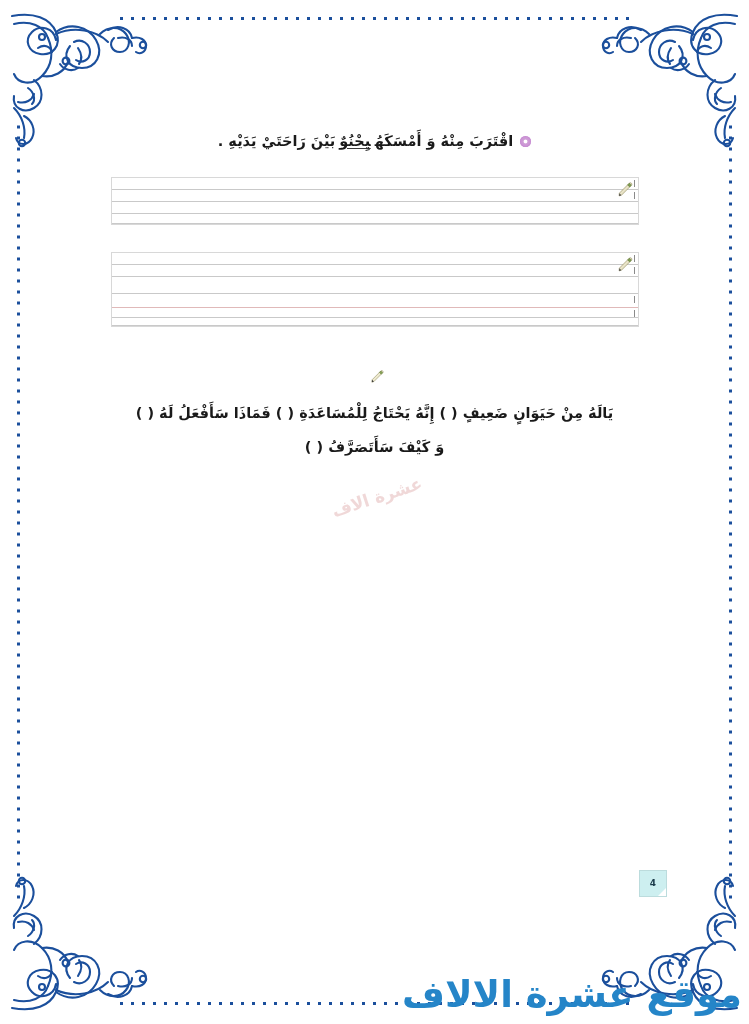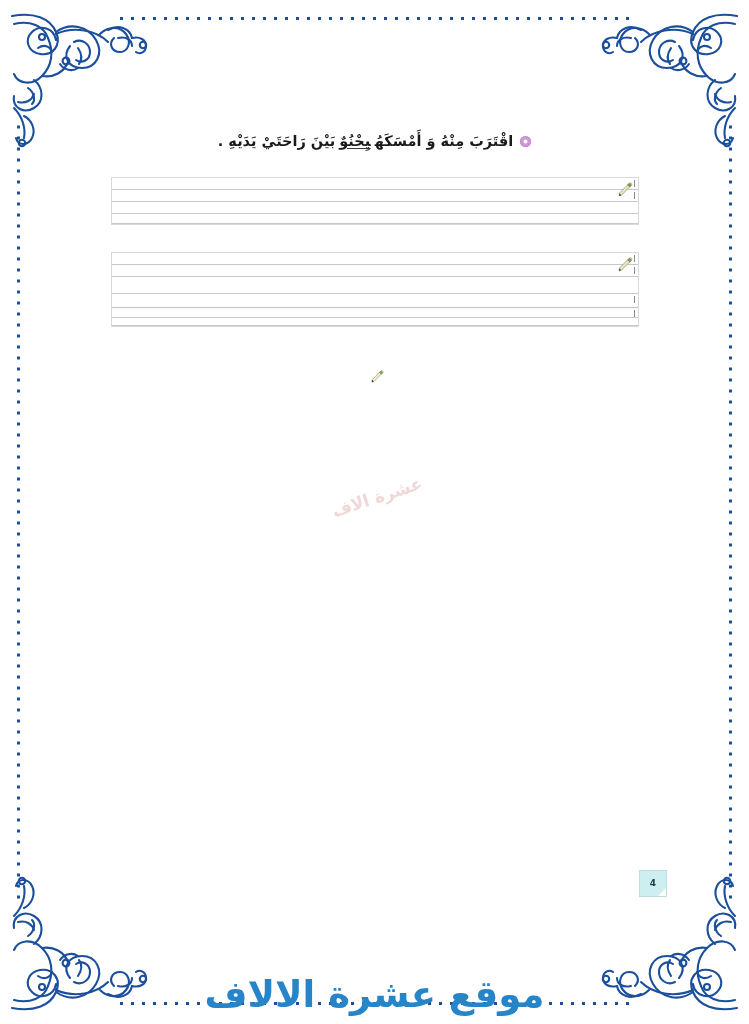--- a/index.html
+++ b/index.html
@@ -194,23 +194,23 @@
     font-size: 9px;
     font-weight: bold;
     color: #1b3b4a;
     line-height: 1;
   }
 
   
   .site-name {
     position: absolute;
     left: 0;
-    right: 0;
+    right: 7px;
     bottom: 8px;
-    text-align: center;
+    text-align: right;
     direction: rtl;
     font-family: "DejaVu Sans", "Liberation Sans", sans-serif;
     font-size: 37px;
     font-weight: bold;
     color: #2585c8;
     letter-spacing: 1px;
     white-space: nowrap;
   }
 </style>
 </head>
@@ -395,21 +395,27 @@
     <div class="q-line" style="margin-bottom:14px;">
       <span class="pencil-icon">
         <svg viewBox="0 0 24 24" xmlns="http://www.w3.org/2000/svg">
           <path d="M3 21 L6.2 20.1 L20.3 6 C21.1 5.2 21.1 3.9 20.3 3.1 C19.5 2.3 18.2 2.3 17.4 3.1 L3.3 17.2 Z" fill="#eeeacf" stroke="#9a9468" stroke-width="1"></path>
           <path d="M17.4 3.1 L20.3 6 L17.9 8.4 L15 5.5 Z" fill="#86a257" stroke="#5e7a36" stroke-width="0.8"></path>
           <path d="M3.3 17.2 L6.2 20.1 L3 21 Z" fill="#3c3c3c"></path>
         </svg>
       </span>
     </div>
 
-
+    <div class="q-line" style="margin-bottom:10px;">
+      <span>يَالَهُ مِنْ حَيَوَانٍ ضَعِيفٍ (  ) إِنَّهُ يَحْتَاجُ لِلْمُسَاعَدَةِ (  ) فَمَاذَا سَأَفْعَلُ لَهُ (  )</span>
+    </div>
+
+    <div class="q-line" style="margin-bottom:28px;">
+      <span>وَ كَيْفَ سَأَتَصَرَّفُ (  )</span>
+    </div>
 
 
   </div>
 
   <div class="watermark">عشرة الاف</div>
 
   <div class="page-note">
     <span class="num">4</span>
     <span class="fold"></span>
   </div>

